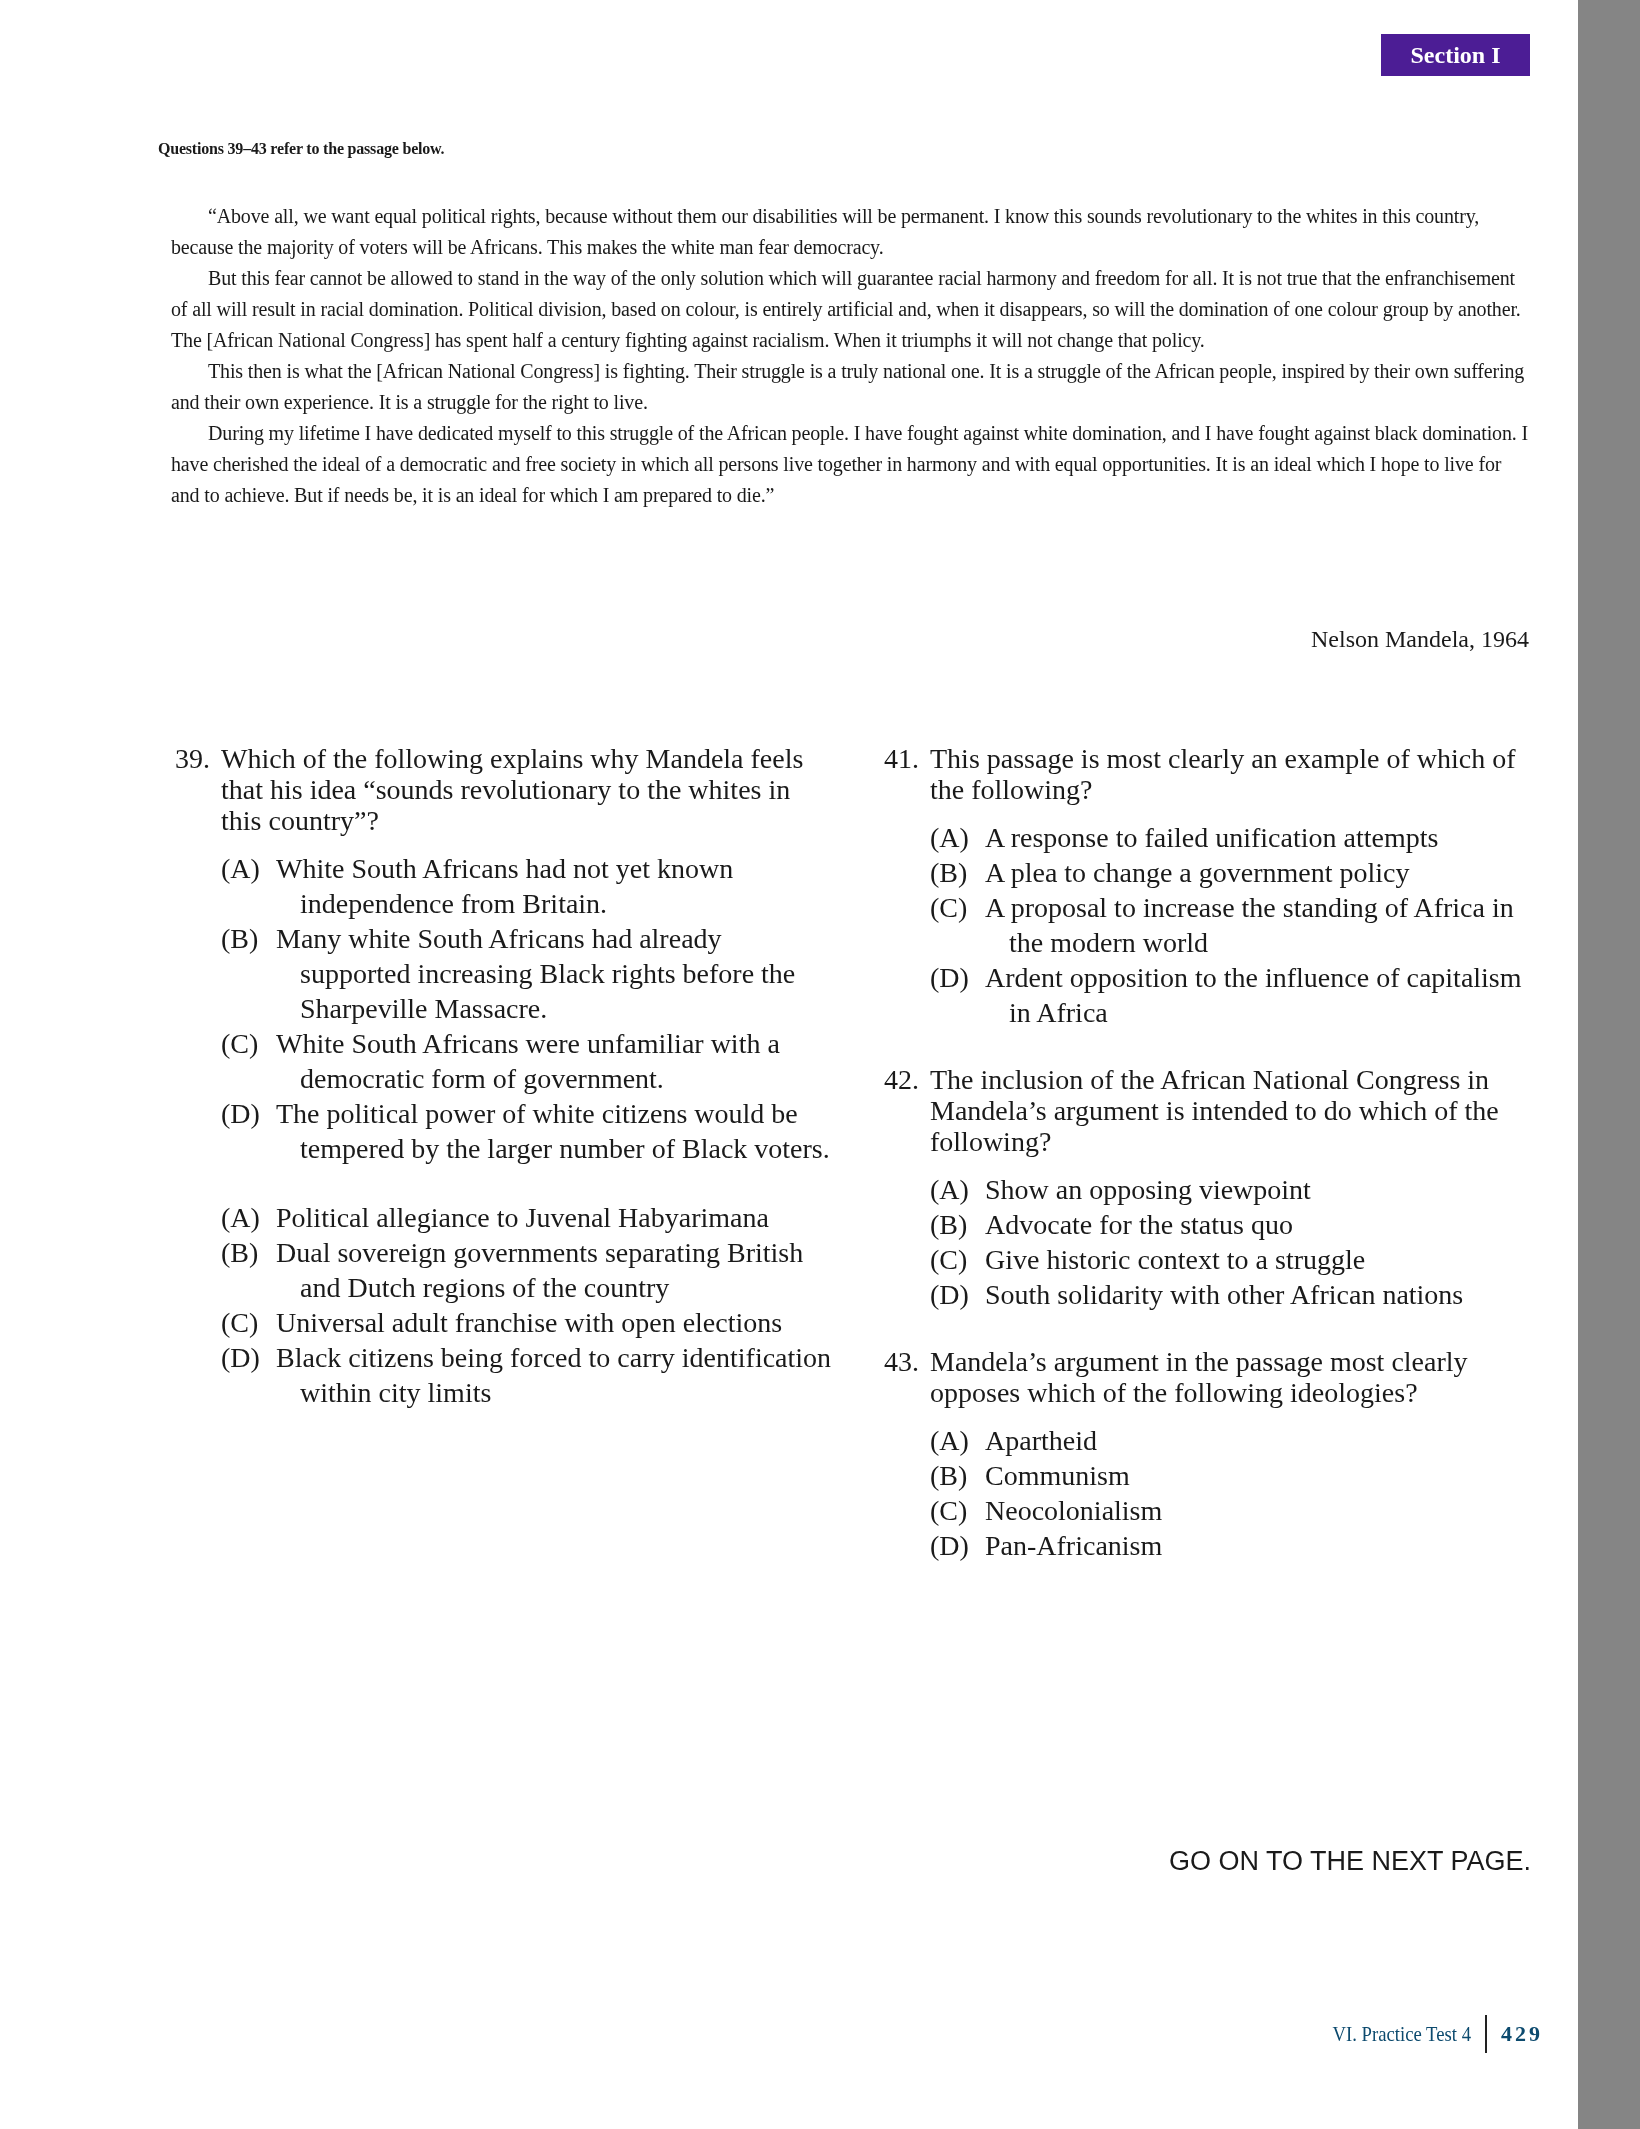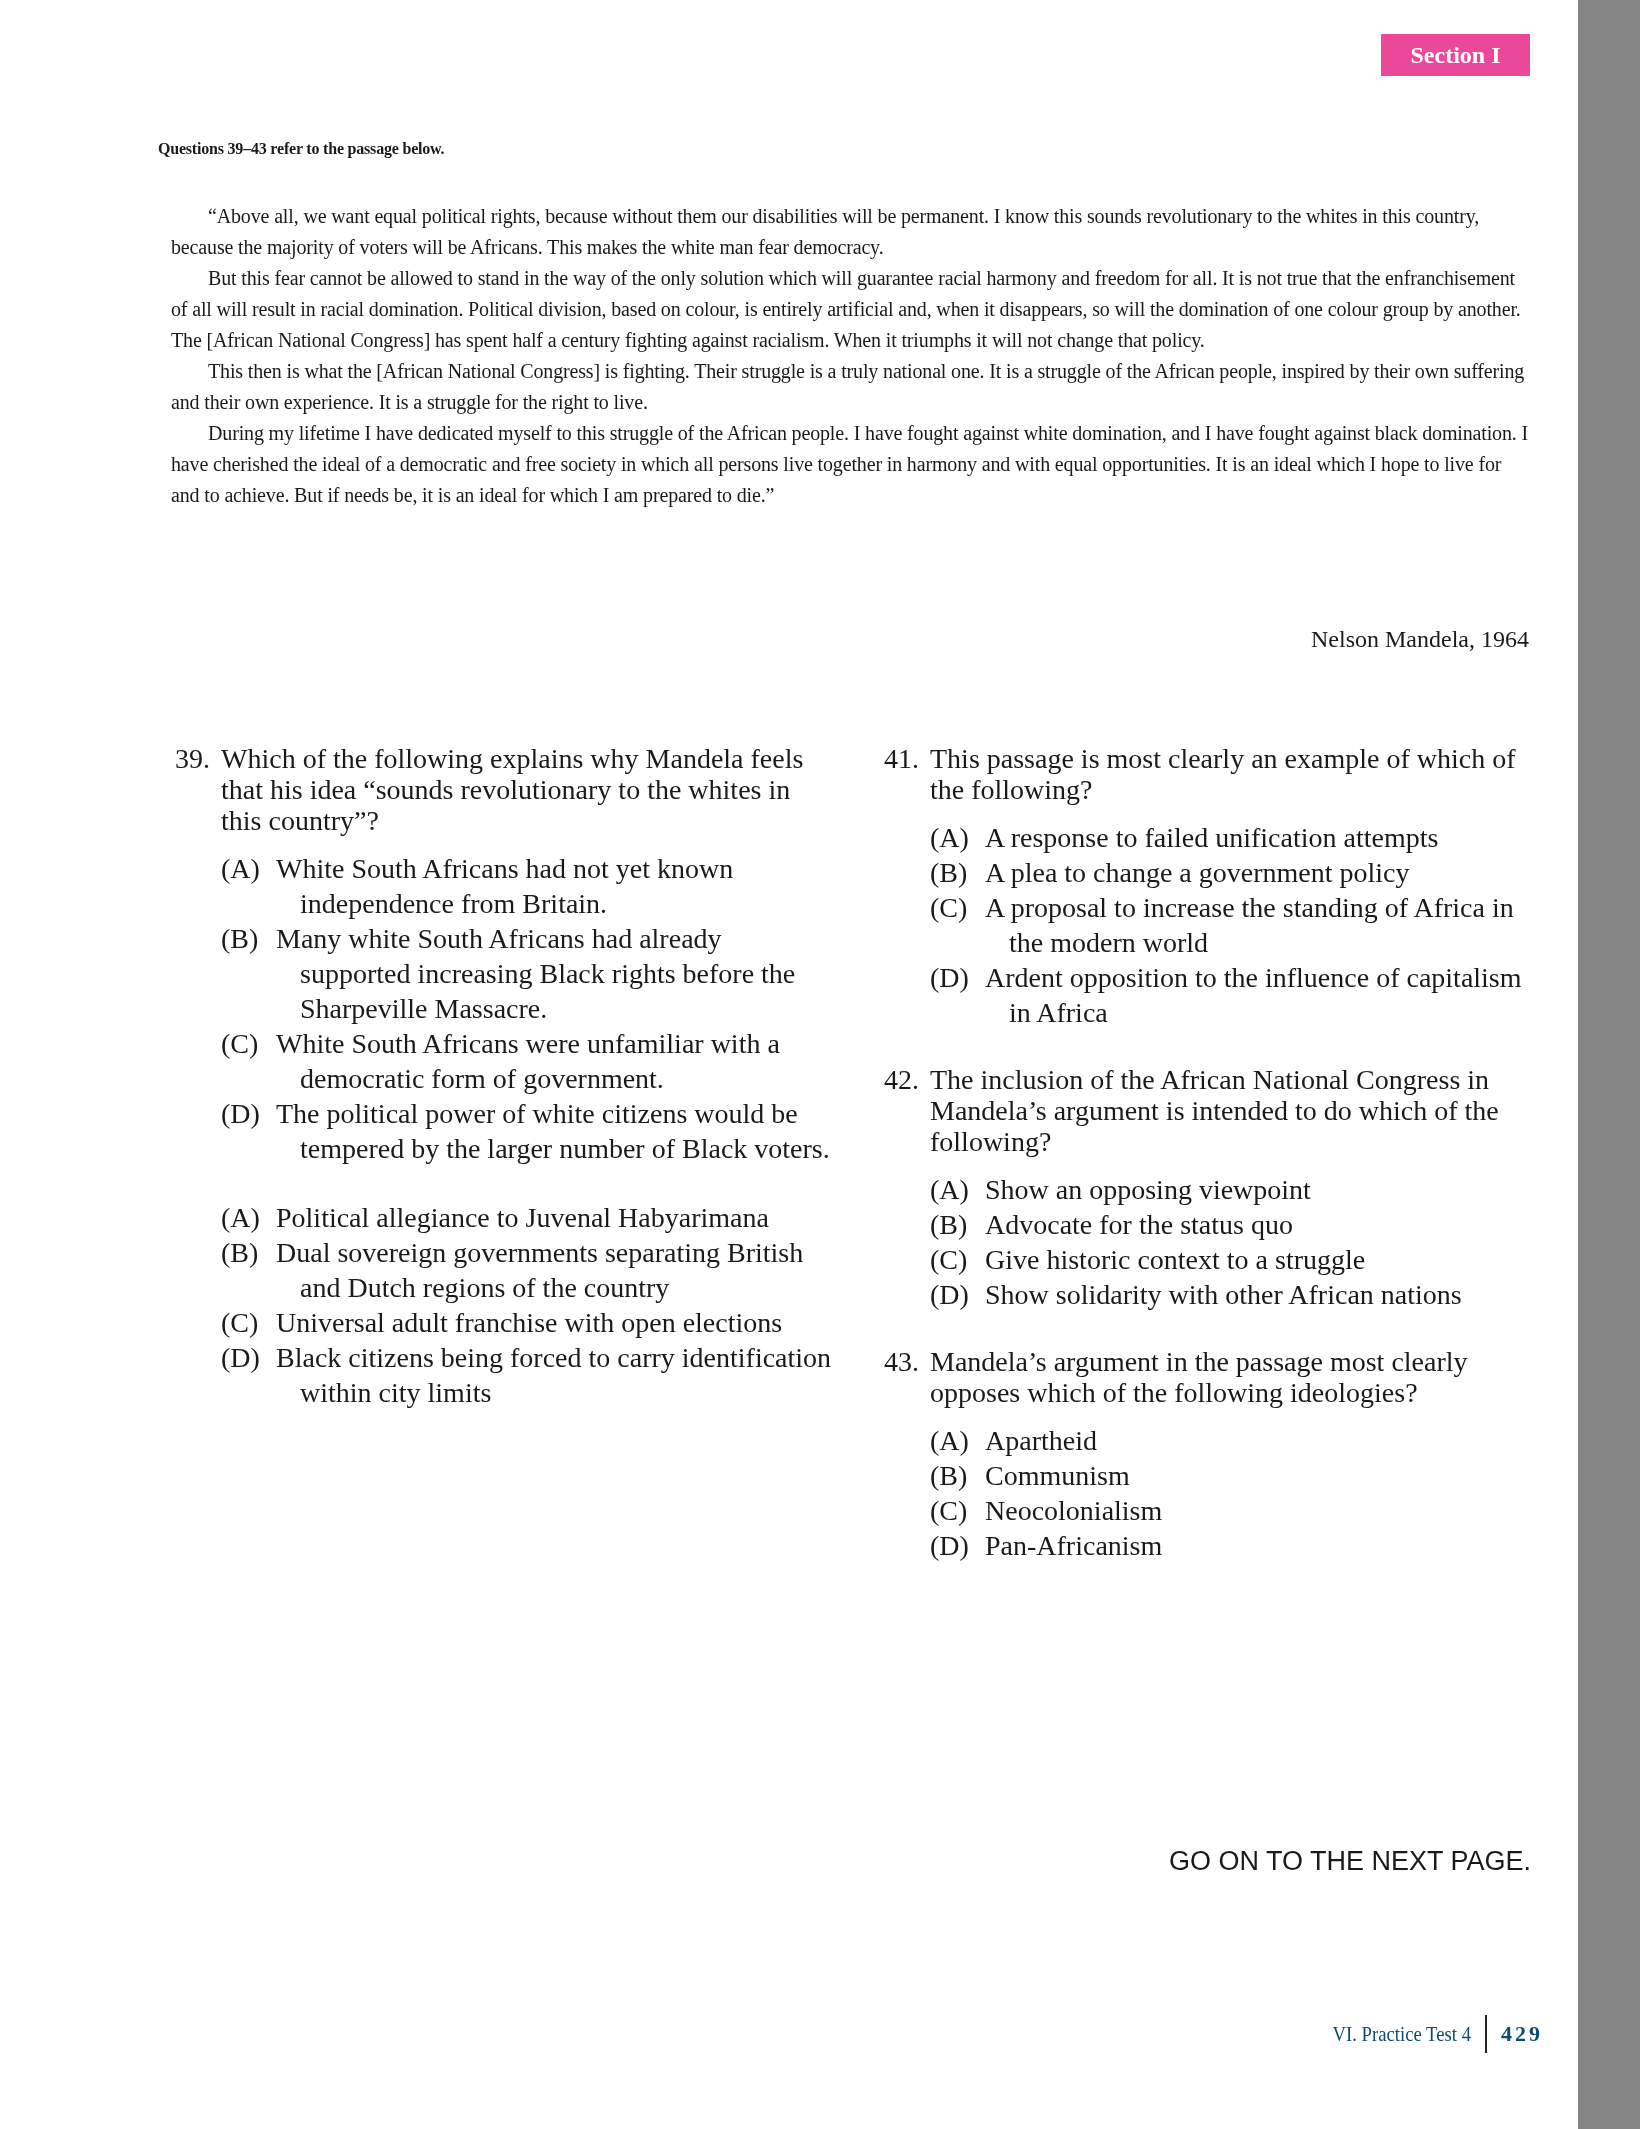--- a/index.html
+++ b/index.html
@@ -7,21 +7,21 @@
     width: 1640px; height: 2129px; position: relative; overflow: hidden;
     background: #ffffff; color: #1a1a1a;
     font-family: "Liberation Serif", "DejaVu Serif", serif;
   }
   .side-tab {
     position: absolute; left: 1578px; top: 0; width: 62px; height: 2129px;
     background: #858585;
   }
   .section-badge {
     position: absolute; left: 1381px; top: 34px; width: 149px; height: 42px;
-    background: #ec4899; color: #ffffff;
+    background: #4c1d95; color: #ffffff;
     font-family: "Liberation Serif", serif; font-weight: bold; font-size: 24px;
     display: flex; align-items: center; justify-content: center;
   }
   .intro {
     position: absolute; left: 158px; top: 140px;
     font-size: 16px; font-weight: bold; letter-spacing: -0.2px;
   }
   .passage {
     position: absolute; left: 171px; top: 201px; width: 1360px;
     font-size: 20px; line-height: 31px; letter-spacing: -0.15px;
@@ -164,21 +164,21 @@
       <div class="choice choice-multi">
         <span class="c-letter">(B)</span>
         <span class="c-text">Advocate for the status quo</span>
       </div>
       <div class="choice choice-multi">
         <span class="c-letter">(C)</span>
         <span class="c-text">Give historic context to a struggle</span>
       </div>
       <div class="choice choice-multi">
         <span class="c-letter">(D)</span>
-        <span class="c-text">Show solidarity with other African nations</span>
+        <span class="c-text">South solidarity with other African nations</span>
       </div>
     </div>
   </div>
 
   <div class="question">
     <div class="q-stem">
       <span class="q-num">43.</span>
       <span class="q-text">Mandela’s argument in the passage most clearly opposes which of the following ideologies?</span>
     </div>
     <div class="choices">

